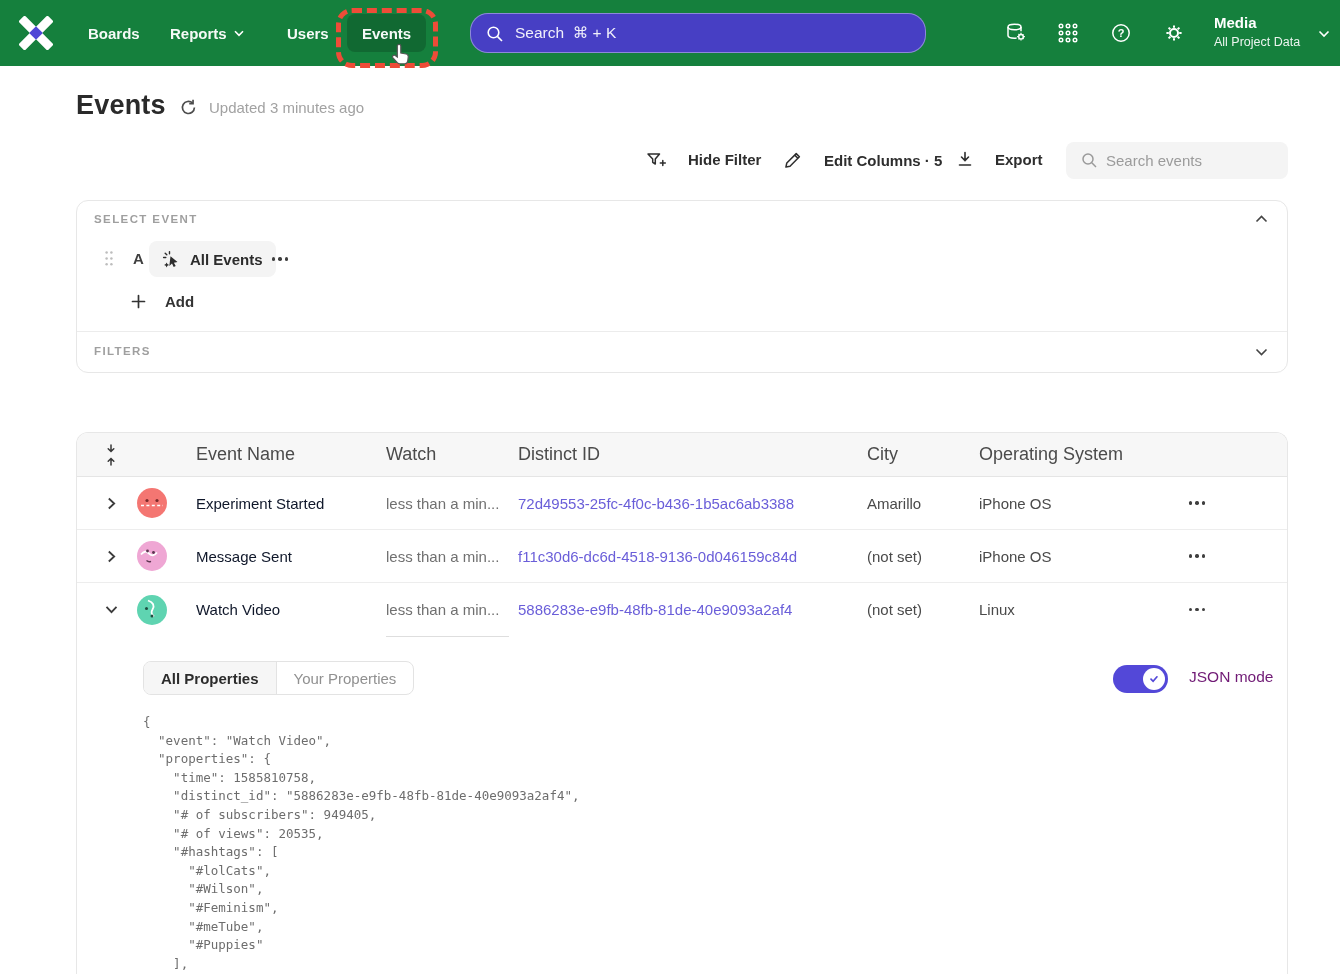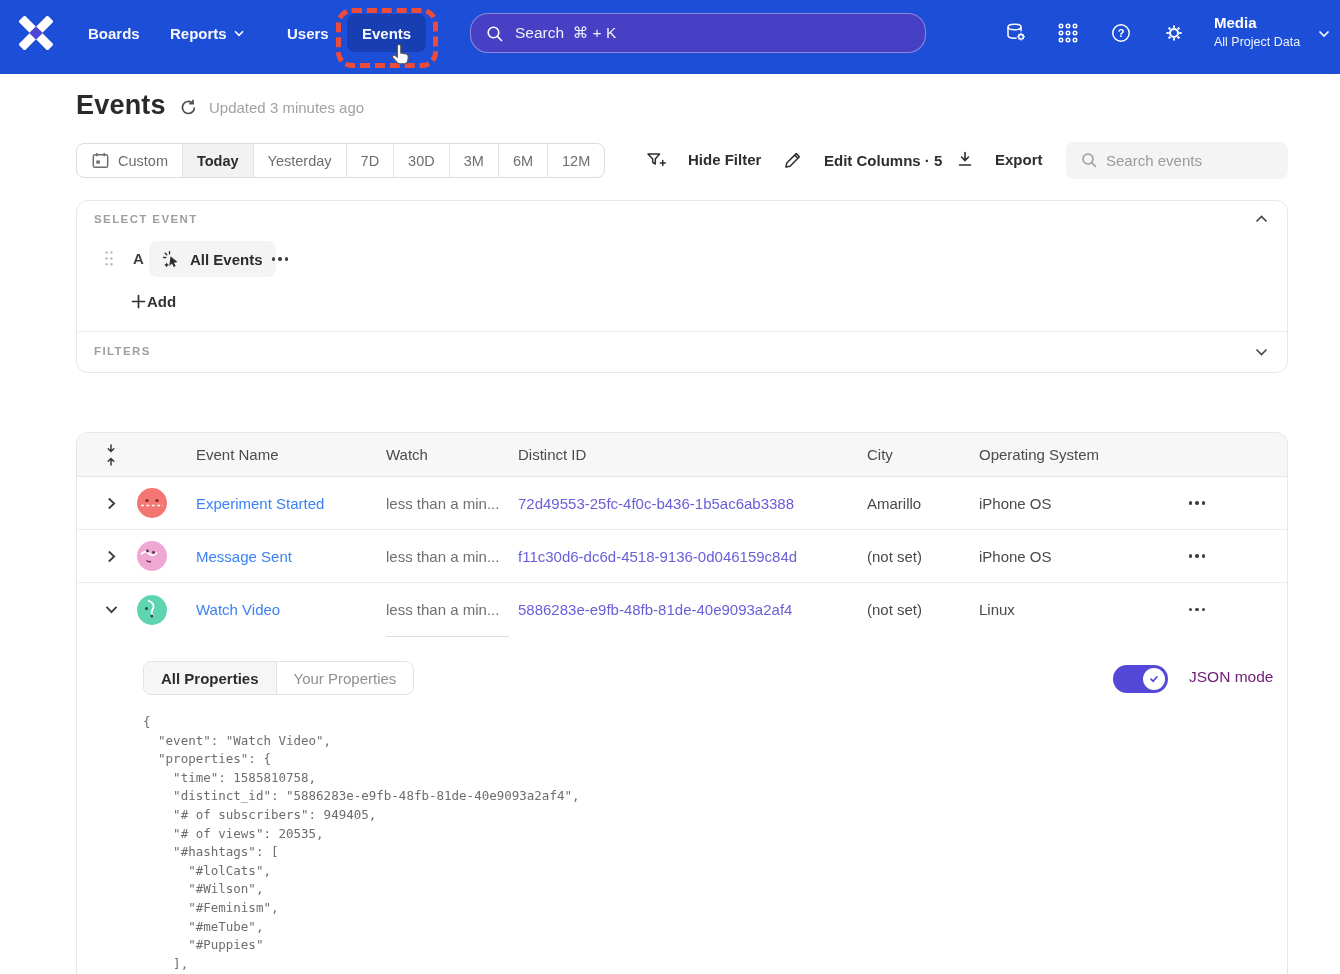--- a/index.html
+++ b/index.html
@@ -1,21 +1,21 @@
 <!DOCTYPE html>
 <html><head>
 <meta charset="utf-8">
 <style>
   *{margin:0;padding:0;box-sizing:border-box}
   html,body{background:#fff}
   body{font-family:"Liberation Sans",sans-serif;-webkit-font-smoothing:antialiased}
   .screen{position:relative;width:1340px;height:974px;background:#fff;overflow:hidden}
 
   
-  .topnav{position:absolute;inset:0 0 auto 0;height:74px;background:#1d4ed8}
+  .topnav{position:absolute;inset:0 0 auto 0;height:66px;background:#15803d}
   .logo{position:absolute;left:19px;top:16px;width:34px;height:34px}
   .nav-item{position:absolute;top:0;height:66px;display:flex;align-items:center;gap:7px;
     color:rgba(255,255,255,.96);font-size:15px;font-weight:600;cursor:pointer;white-space:nowrap}
   .nav-boards{left:88px}.nav-reports{left:170px}.nav-users{left:287px}
   .nav-events{left:347px;top:14px;height:38px;padding:0 15px;border-radius:8px;background:rgba(0,0,0,.18)}
   .nav-annotation{position:absolute;left:336px;top:8px;width:102px;height:60px;border:5px dashed #ee4c38;
     border-radius:16px;pointer-events:none;z-index:40}
   .cursor-hand{position:absolute;left:388px;top:42px;z-index:41;pointer-events:none}
   .nav-search{position:absolute;left:470px;top:13px;width:456px;height:40px;background:#473fc4;
     border:1px solid rgba(255,255,255,.38);border-radius:18px}
@@ -52,39 +52,39 @@
 
   
   .query-card{position:absolute;left:76px;top:200px;width:1212px;height:173px;border:1px solid #e7e7e7;border-radius:12px;background:#fff}
   .section-label{position:absolute;left:17px;font-size:11.5px;font-weight:700;letter-spacing:1.4px;color:#9f9f9f}
   .qc-chevron{position:absolute;left:1178px;cursor:pointer}
   .drag-handle{position:absolute;left:27px;top:49px;cursor:grab}
   .row-letter{position:absolute;left:56px;top:49px;font-size:15px;font-weight:700;color:#3f3f3f}
   .event-chip{position:absolute;left:72px;top:40px;height:36px;padding:0 13px;display:flex;align-items:center;gap:9px;
     background:#f4f4f4;border-radius:8px;font-size:15px;font-weight:700;color:#2c2c2c;cursor:pointer}
   .chip-more{position:absolute;left:189px;top:40px;height:36px;display:flex;align-items:center;cursor:pointer}
-  .add-btn{position:absolute;left:54px;top:92px;display:flex;align-items:center;gap:1px;font-size:15px;
+  .add-btn{position:absolute;left:54px;top:92px;display:flex;align-items:center;gap:19px;font-size:15px;
     font-weight:700;color:#333;cursor:pointer}
   .qc-divider{position:absolute;left:0;right:0;top:130px;height:1px;background:#ececec}
 
   
   .results-line{position:absolute;left:76px;top:399px;font-size:15px;color:#3b3b3b}
   .results-line b{color:#1f1f1f}
 
   
   .table-card{position:absolute;left:76px;top:432px;width:1212px;height:542px;border:1px solid #e7e7e7;
     border-bottom:0;border-radius:12px 12px 0 0;background:#fff;overflow:hidden}
   .tgrid{display:grid;grid-template-columns:56px 48px 205px 132px 349px 112px 178px 80px 1fr;align-items:center}
-  .thead{height:44px;background:#f7f7f7;border-bottom:1px solid #e5e5e5;color:#4b4b4b;font-size:15px}
+  .thead{height:44px;background:#f7f7f7;border-bottom:1px solid #e5e5e5;color:#4b4b4b;font-size:18px}
   .trow{height:53px;border-bottom:1px solid #ededed;background:#fff;font-size:15px}
   .trow.expanded{border-bottom:0}
   .col-icon{justify-self:center;margin-left:12px;display:flex;cursor:pointer}
   .avatar{justify-self:start;margin-left:4px;width:30px;height:30px;border-radius:50%;display:flex;
     align-items:center;justify-content:center;overflow:hidden}
-  .c-event{padding-left:15px;color:#3b82f6}
+  .c-event{padding-left:15px;color:#0f172a}
   .thead .c-event{color:#4b4b4b}
   .c-time{color:#707070;white-space:nowrap;overflow:hidden}
   .c-id{color:#6a5ed9;text-decoration:none;cursor:pointer;white-space:nowrap}
   .c-city,.c-os{color:#4a4a4a}
   .menu-dots{justify-self:center;display:flex;gap:3px;cursor:pointer;padding:6px}
   .menu-dots i{width:3.4px;height:3.4px;border-radius:50%;background:#3f3f3f}
   .partial-line{position:absolute;left:309px;top:203px;width:123px;height:1px;background:#dedede}
 
   
   .detail{position:relative;height:339px}
@@ -190,37 +190,20 @@
 
   <h1 class="page-title">Events</h1>
   <span class="refresh-btn">
     <svg width="19" height="19" viewBox="0 0 18 18" fill="none" stroke="#4c4c4c" stroke-width="1.6">
       <path d="M14.6 9A5.7 5.7 0 1 1 12.9 4.9"></path>
       <path d="M13.3 1.7v3.6H9.7"></path>
     </svg>
   </span>
   <span class="updated">Updated 3 minutes ago</span>
 
-  <div class="date-seg">
-    <span class="seg-btn">
-      <svg width="19" height="19" viewBox="0 0 18 18" fill="none" stroke="#6e6e6e" stroke-width="1.4">
-        <rect x="2.2" y="3.5" width="13.6" height="12" rx="1.6"></rect>
-        <path d="M5.5 1.8v3.2M12.5 1.8v3.2"></path>
-        <rect x="5" y="9" width="3.4" height="3" fill="#6e6e6e" stroke="none"></rect>
-      </svg>
-      <span>Custom</span>
-    </span>
-    <span class="seg-btn active">Today</span>
-    <span class="seg-btn">Yesterday</span>
-    <span class="seg-btn">7D</span>
-    <span class="seg-btn">30D</span>
-    <span class="seg-btn">3M</span>
-    <span class="seg-btn">6M</span>
-    <span class="seg-btn">12M</span>
-  </div>
 
   <span class="tool-btn tb-hide">
     <svg width="21" height="19" viewBox="0 0 21 18" fill="none" stroke="#2e2e2e" stroke-width="1.5" stroke-linejoin="round">
       <path d="M2 3.5h11.5L9.3 8.6v4.9l-2.6-1.7V8.6L2 3.5z"></path>
       <path d="M16.8 10v5M14.3 12.5h5" stroke-linecap="round"></path>
     </svg>
     <span>Hide Filter</span>
   </span>
 
   <span class="tool-btn tb-edit">

